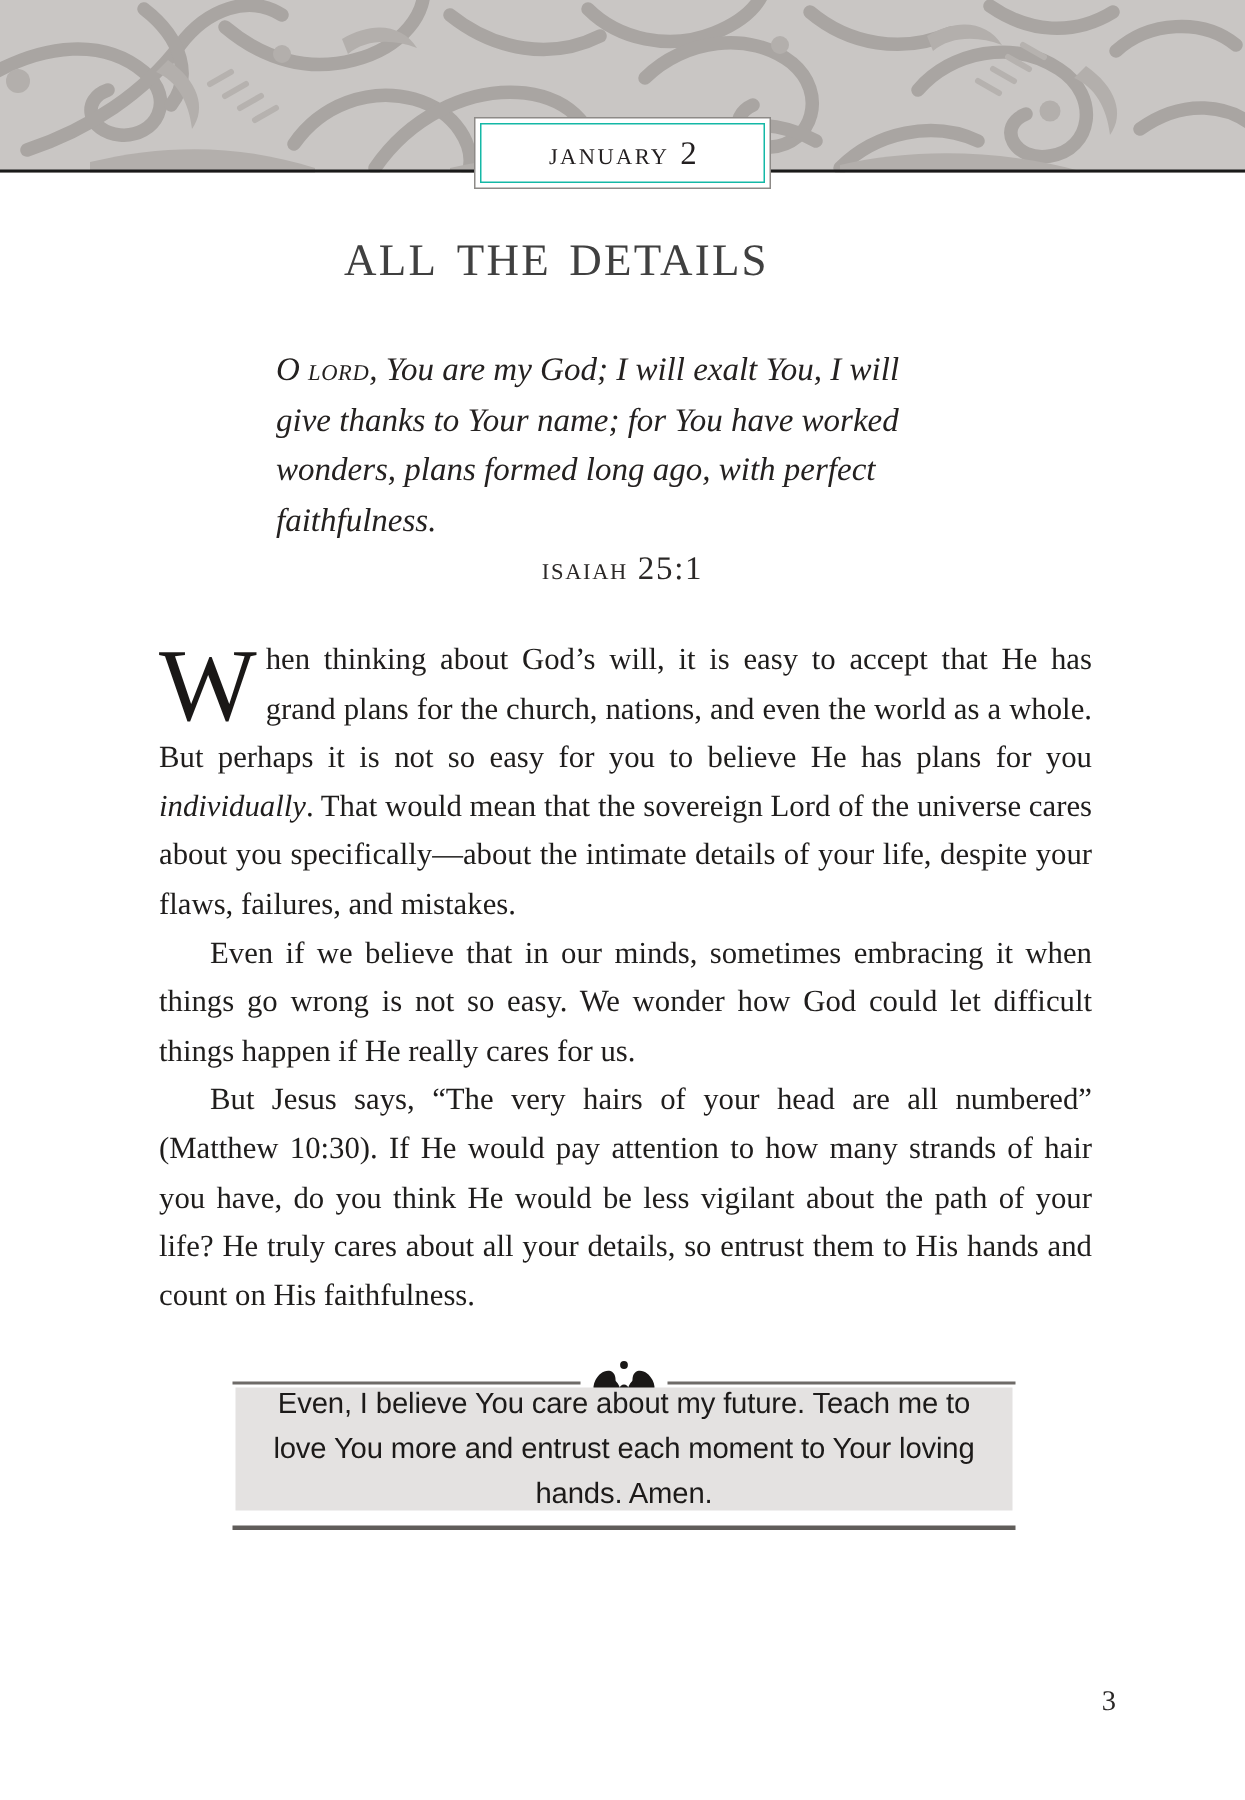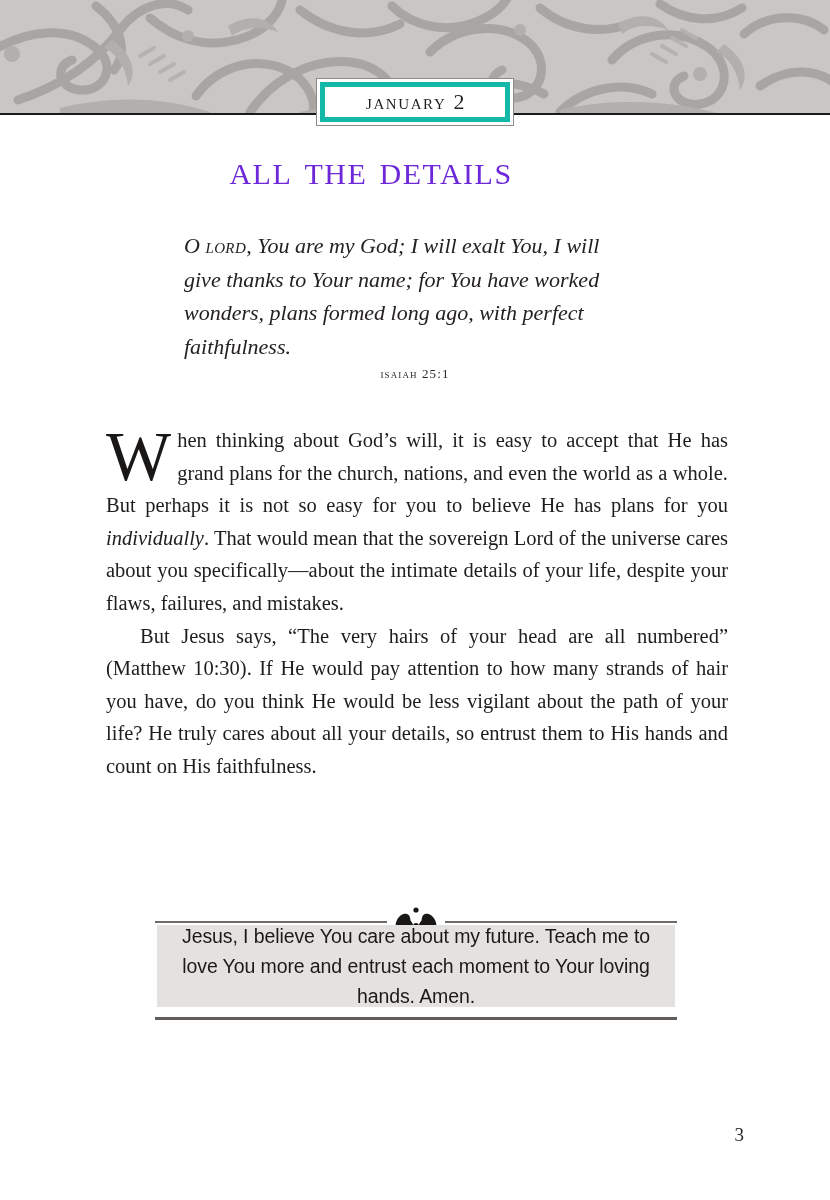--- a/index.html
+++ b/index.html
@@ -54,21 +54,21 @@
     border: 1px solid #8d8a87;
     box-sizing: border-box;
     z-index: 5;
   }
   .date-plaque-inner {
     position: absolute;
     left: 3px;
     top: 3px;
     right: 3px;
     bottom: 3px;
-    border: 5px solid #14b8a6;
+    border: 1px solid #14b8a6;
     box-sizing: border-box;
     display: flex;
     align-items: center;
     justify-content: center;
   }
   .date-text {
     font-family: "Liberation Serif", serif;
     font-size: 22px;
     letter-spacing: 1.6px;
     font-variant: small-caps;
@@ -85,21 +85,21 @@
     position: absolute;
     left: 0;
     top: 145px;
     width: 742px;
     text-align: center;
     font-family: "Liberation Serif", serif;
     font-size: 43px;
     font-variant: small-caps;
     text-transform: lowercase;
     letter-spacing: 1.5px;
-    color: #6d28d9;
+    color: #404040;
     font-weight: normal;
   }
 
   
   .scripture {
     position: absolute;
     left: 184px;
     top: 229px;
     width: 450px;
     font-family: "Liberation Serif", serif;
@@ -114,21 +114,21 @@
     font-style: italic;
     letter-spacing: 0.4px;
   }
   .scripture-ref {
     position: absolute;
     left: 0;
     top: 366px;
     width: 830px;
     text-align: center;
     font-family: "Liberation Serif", serif;
-    font-size: 13px;
+    font-size: 22px;
     font-variant: small-caps;
     text-transform: lowercase;
     letter-spacing: 1.1px;
     color: #2b2827;
   }
 
   
   .body-copy {
     position: absolute;
     left: 106px;
@@ -282,36 +282,37 @@
 
 <div class="scripture">
   <span>O </span><span class="smallcaps">Lord</span><span>, You are my God; I will exalt You, I will give thanks to Your name; for You have worked wonders, plans formed long ago, with perfect faithfulness.</span>
 </div>
 <div class="scripture-ref">Isaiah 25:1</div>
 
 <div class="body-copy">
   <p class="first">
     <span class="dropcap">W</span><span>hen thinking about God’s will, it is easy to accept that He has grand plans for the church, nations, and even the world as a whole. But perhaps it is not so easy for you to believe He has plans for you </span><em>individually</em><span>. That would mean that the sovereign Lord of the universe cares about you specifically—about the intimate details of your life, despite your flaws, failures, and mistakes.</span>
   </p>
+  <p>Even if we believe that in our minds, sometimes embracing it when things go wrong is not so easy. We wonder how God could let difficult things happen if He really cares for us.</p>
   <p>But Jesus says, “The very hairs of your head are all numbered” (Matthew 10:30). If He would pay attention to how many strands of hair you have, do you think He would be less vigilant about the path of your life? He truly cares about all your details, so entrust them to His hands and count on His faithfulness.</p>
 </div>
 
 <div class="prayer-divider">
   <div class="rule-left"></div>
   <div class="rule-right"></div>
   <svg class="ornament" viewBox="0 0 52 28">
     <g fill="#1a1817">
       <path d="M 12 26 C 6 26, 4 20, 7 14 C 9 10, 13 7, 17 8 C 20 9, 21 13, 20 17 C 19 22, 17 26, 12 26 Z"></path>
       <path d="M 20 26 C 20 20, 18 15, 15 12 C 19 12, 23 16, 24 22 L 24 26 Z"></path>
       <path d="M 40 26 C 46 26, 48 20, 45 14 C 43 10, 39 7, 35 8 C 32 9, 31 13, 32 17 C 33 22, 35 26, 40 26 Z"></path>
       <path d="M 32 26 C 32 20, 34 15, 37 12 C 33 12, 29 16, 28 22 L 28 26 Z"></path>
       <circle cx="26" cy="4" r="2.6"></circle>
       <path d="M 23 26 L 29 26 L 29 20 C 29 16, 23 16, 23 20 Z"></path>
     </g>
   </svg>
 </div>
 
 <div class="prayer-box">
-  <div class="prayer-text">Jesus, I believe You care about my future. Teach me to love You more and entrust each moment to Your loving hands. Amen.</div>
+  <div class="prayer-text">Even, I believe You care about my future. Teach me to love You more and entrust each moment to Your loving hands. Amen.</div>
 </div>
 <div class="prayer-bottom-rule"></div>
 
 <div class="page-number">3</div>
 
 </body></html>

